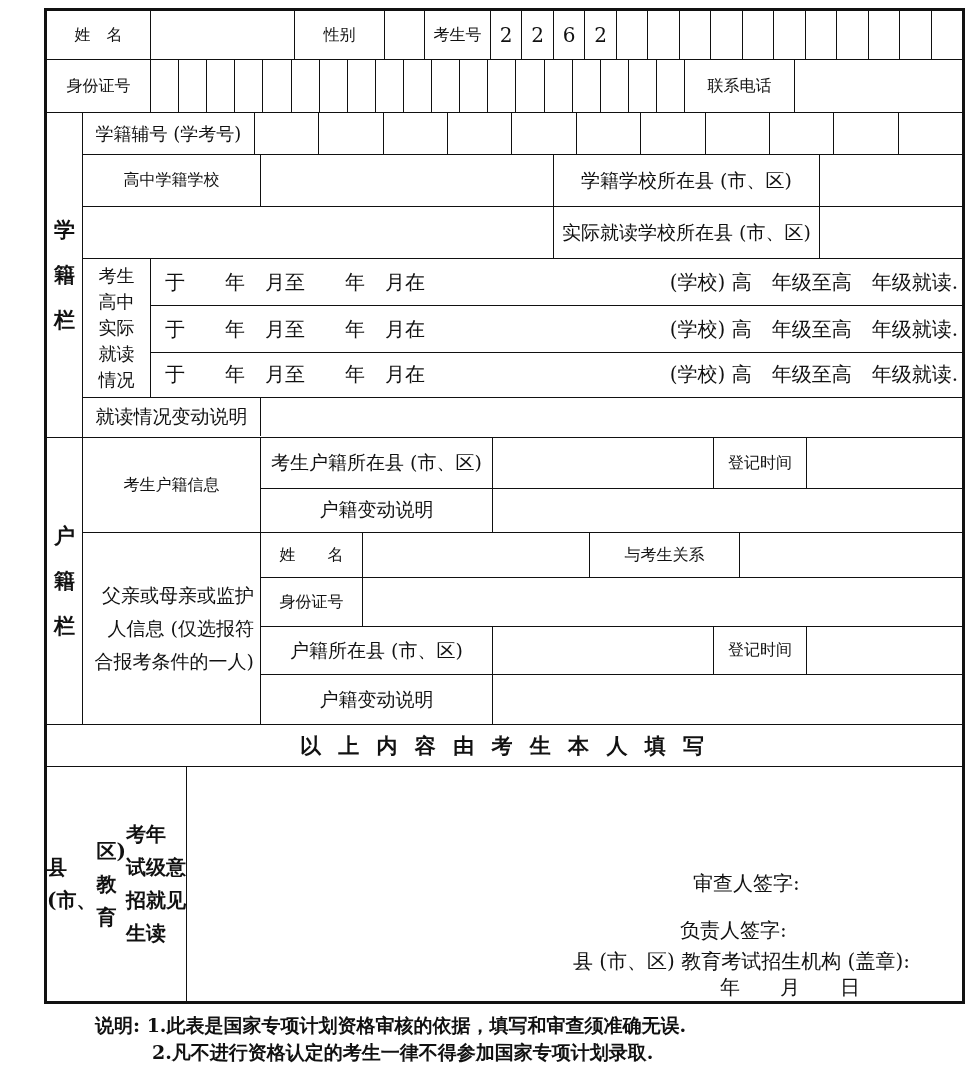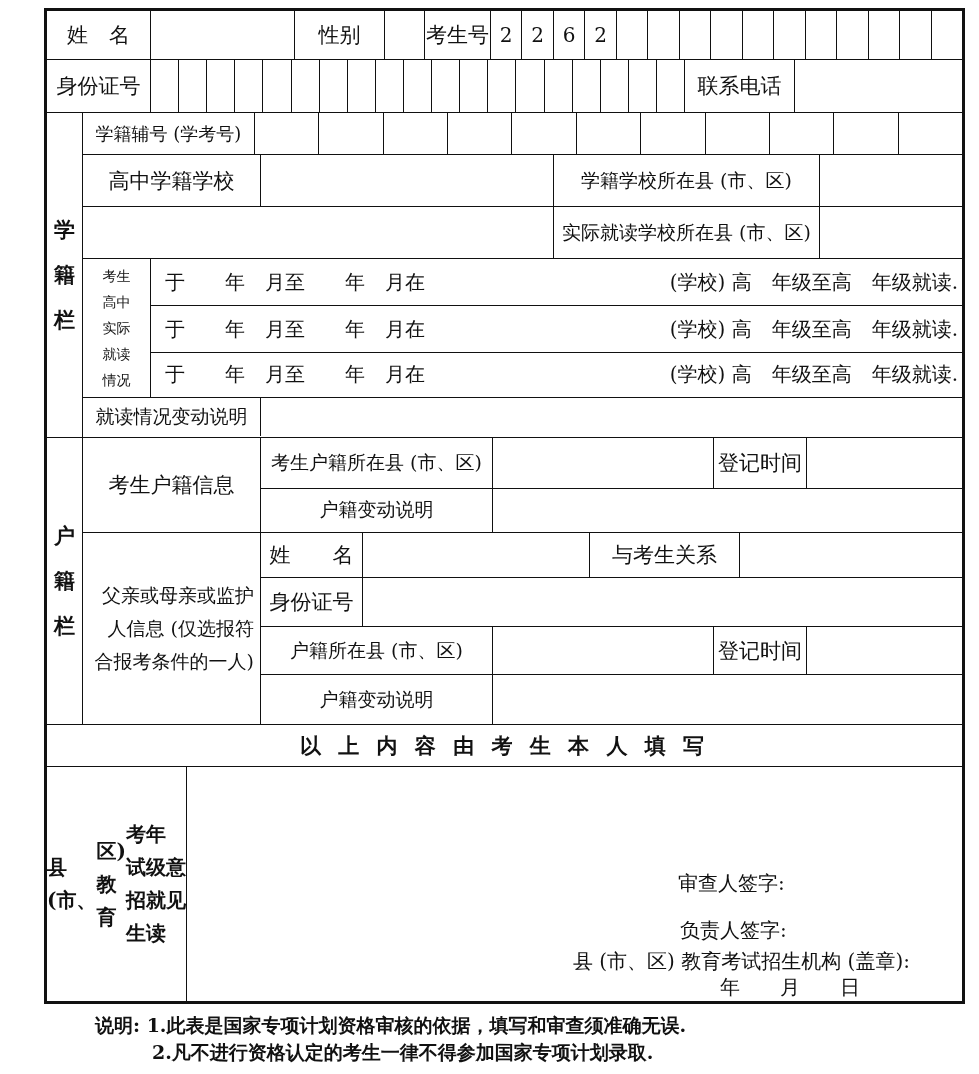--- a/index.html
+++ b/index.html
@@ -12,35 +12,35 @@
     position:absolute;left:44px;top:8px;width:921px;height:996px;
     border:3px solid #111;box-sizing:border-box;
     display:flex;flex-direction:column;background:#fff;
   }
   .form *{box-sizing:border-box;}
   .hrow{display:flex;flex:0 0 auto;}
   .bb{border-bottom:1.5px solid #111;}
   .br{border-right:1.5px solid #111;}
   .cell,.lbl,.blank{
     display:flex;align-items:center;justify-content:center;
-    font-size:21px;flex:0 0 auto;white-space:nowrap;
+    font-size:16px;flex:0 0 auto;white-space:nowrap;
   }
   .blank{flex:1 1 auto;}
   .grid{display:flex;}
   .grid .gcell{flex:1 1 0;border-right:1.5px solid #111;
     display:flex;align-items:center;justify-content:center;font-size:20px;}
   .grid.edge .gcell:last-child{border-right:none;}
   .vstrip{flex:0 0 36px;border-right:1.5px solid #111;
     display:flex;flex-direction:column;align-items:center;justify-content:center;
     gap:17px;font-weight:bold;font-size:21px;}
   .colflex{flex:1 1 auto;display:flex;flex-direction:column;min-width:0;}
   .sec{display:flex;flex:0 0 auto;}
   .sublbl{flex:0 0 68px;border-right:1.5px solid #111;
     display:flex;flex-direction:column;align-items:center;justify-content:center;
-    font-size:14px;line-height:26px;}
+    font-size:18px;line-height:26px;}
   .attrow{display:flex;align-items:center;font-size:20px;}
   .attleft{padding-left:14px;white-space:nowrap;}
   .attright{margin-left:auto;padding-right:4px;white-space:nowrap;}
   .small{font-size:19px;}
   .smaller{font-size:18px;}
   .wraplbl{display:flex;align-items:center;justify-content:flex-start;
     font-size:19px;line-height:33px;padding:0 6px;white-space:normal;text-align:right;}
   .notice{flex:1 1 auto;display:flex;align-items:center;justify-content:center;
     font-weight:bold;font-size:21px;letter-spacing:5px;}
   .review-lbl{flex:0 0 104px;border-right:1.5px solid #111;
@@ -237,21 +237,21 @@
 
   <div class="sec" style="flex:1 1 auto;">
     <div class="review-lbl">
         <div>县 (市、</div>
         <div>区) 教育</div>
         <div>考试招生</div>
         <div>年级就读</div>
         <div>意见</div>
       </div>
     <div class="review-area">
-      <div class="line" style="left:491px;top:103px;">审查人签字:</div>
+      <div class="line" style="left:506px;top:103px;">审查人签字:</div>
       <div class="line" style="left:493px;top:150px;">负责人签字:</div>
       <div class="line" style="left:386px;top:181px;">县 (市、区) 教育考试招生机构 (盖章):</div>
       <div class="line" style="left:533px;top:207px;">年　　月　　日</div>
     </div>
   </div>
 
 </div>
 
 <div class="notes">
   <div><span>说明:</span> <span>1.此表是国家专项计划资格审核的依据，填写和审查须准确无误.</span></div>

